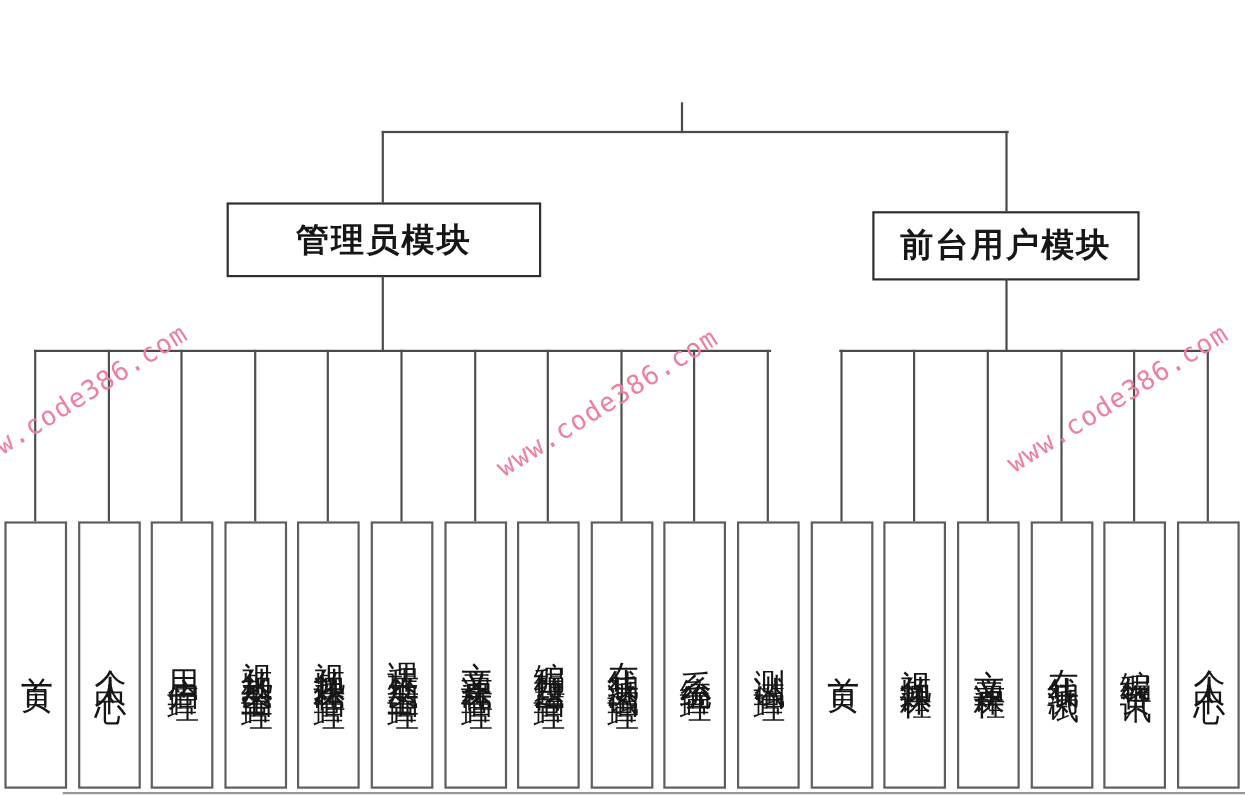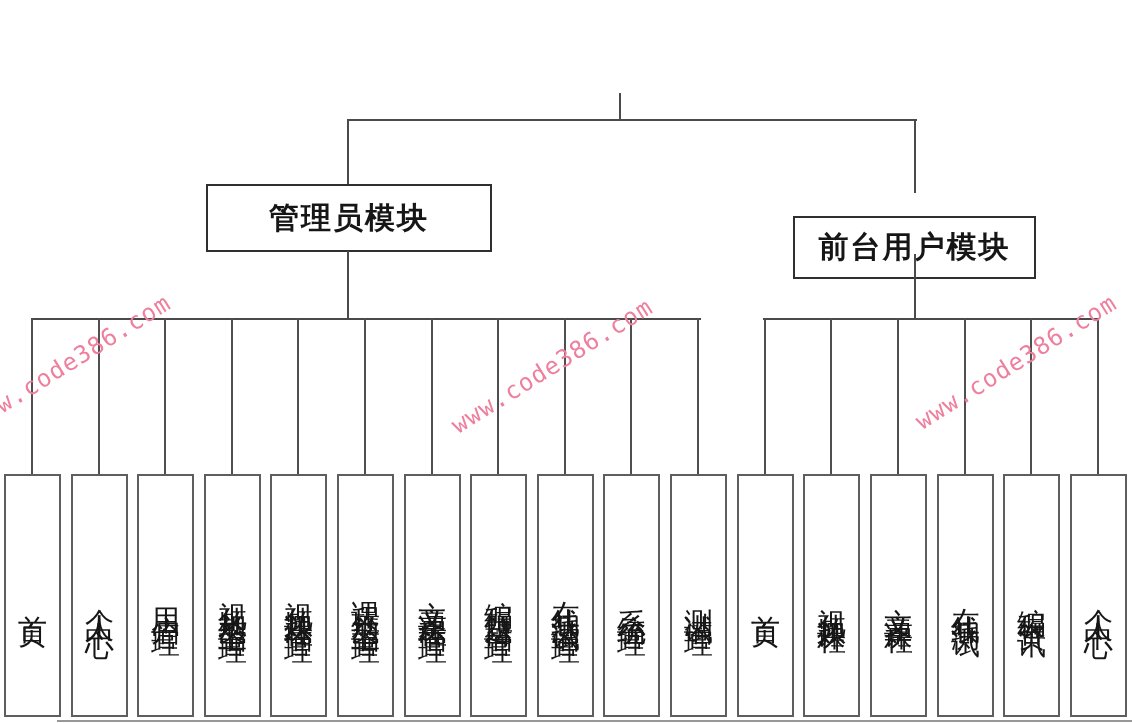--- a/index.html
+++ b/index.html
@@ -24,21 +24,21 @@
   .root-box {
     left: 443px; top: 5px; width: 352px; height: 88px;
     border: 2px solid #1f1f1f;
     font-size: 31px; font-weight: 600; letter-spacing: 1px;
   }
   .module-box {
     border: 2px solid #2f2f2f;
     font-size: 30px; font-weight: 600; letter-spacing: 2px;
   }
   .admin-box { left: 206px; top: 184px; width: 286px; height: 68px; }
-  .user-box  { left: 793px; top: 192px; width: 243px; height: 63px; margin-top: 24px; }
+  .user-box  { left: 793px; top: 192px; width: 243px; height: 63px; }
   
   .line { position: absolute; background: #4a4a4a; }
   
   .col { display: contents; }
   .drop {
     position: absolute;
     top: 318px; height: 157px; width: 2px;
     left: calc(var(--cx) - 1px);
     background: #4f4f4f;
   }

